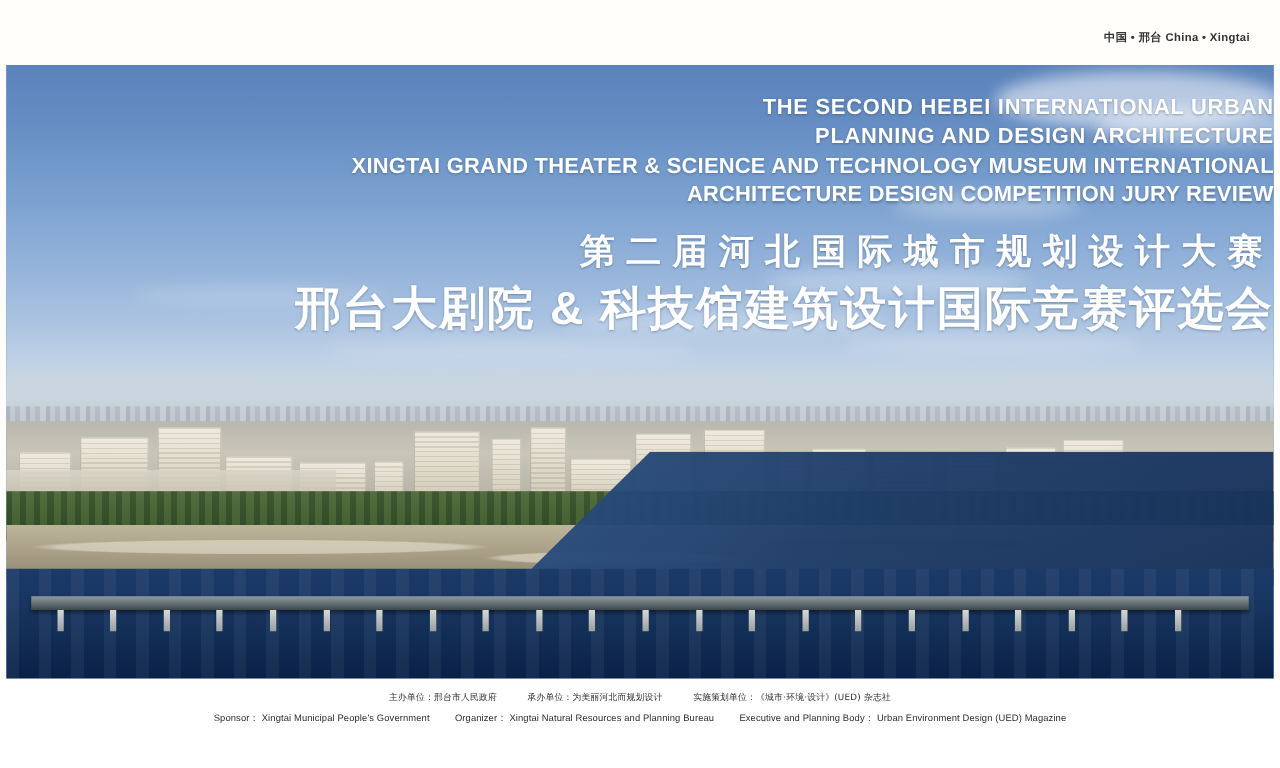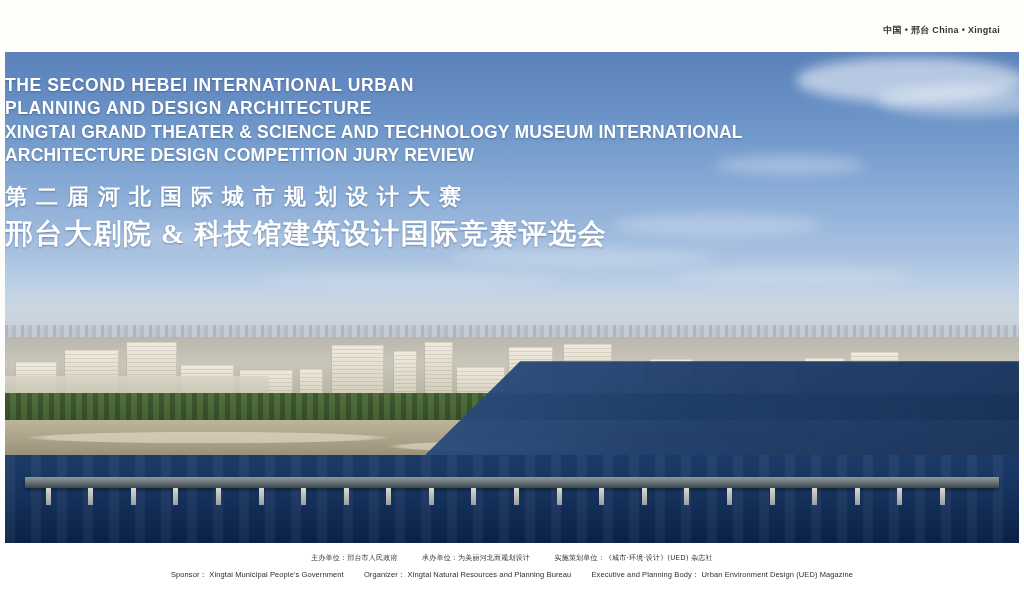--- a/index.html
+++ b/index.html
@@ -160,49 +160,49 @@
   
   .lowblocks{
     position:absolute; left:0; top:66%; width:26%; height:8%;
     background:linear-gradient(to bottom,#d9d5c6,#b9b4a1);
     opacity:.85;
   }
 
   
   .titles {
     position:absolute; left:0; top:0; width:100%;
-    text-align:left; z-index:5;
+    text-align:right; z-index:5;
     text-shadow:0 1px 2px rgba(20,40,70,.35);
   }
   .title-en {
     margin-top:22px;
     color:#ffffff;
     font-size:17.5px;
     font-weight:bold;
     line-height:1.33;
     letter-spacing:0.6px;
   }
   .title-en .ln3, .title-en .ln4 { letter-spacing:0.2px; }
   .title-cn1 {
     margin-top:16px;
     color:#ffffff;
-    font-size:22px;
+    font-size:28px;
     font-weight:bold;
     letter-spacing:9px;
     line-height:1.3;
     font-family:"DejaVu Sans", sans-serif;
   }
   .title-cn2 {
     margin-top:4px;
     color:#ffffff;
-    font-size:28px;
+    font-size:37px;
     font-weight:bold;
     letter-spacing:1.5px;
     line-height:1.3;
-    font-family:Liberation Serif, serif;
+    font-family:Liberation Sans, sans-serif;
   }
 
   
   .footer {
     position:absolute; left:0; top:543px; width:1024px; height:71px;
     background:#ffffff; text-align:center;
   }
   .foot-cn {
     margin-top:10px;
     font-size:7px; color:#2d2d2d; letter-spacing:.2px;

